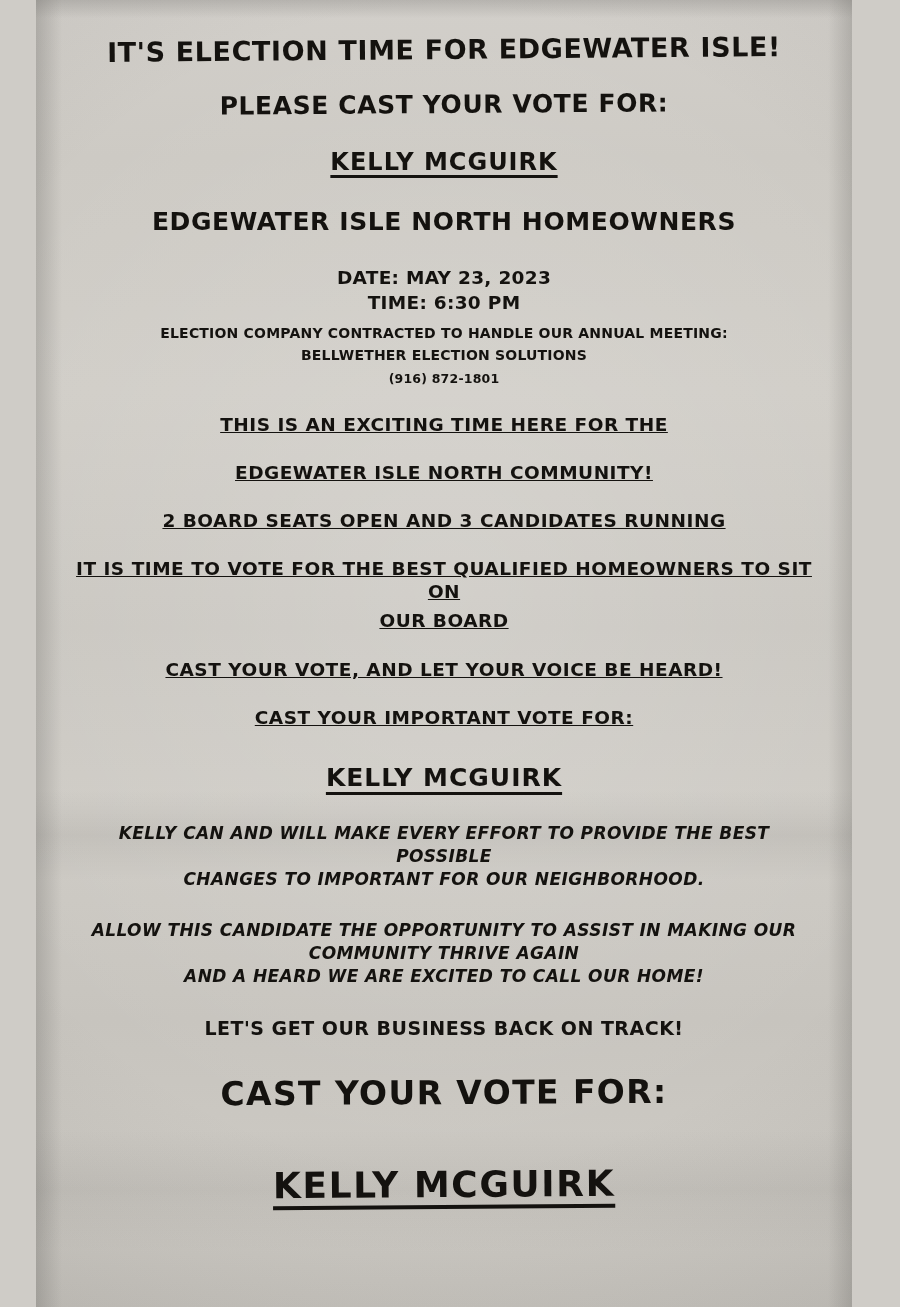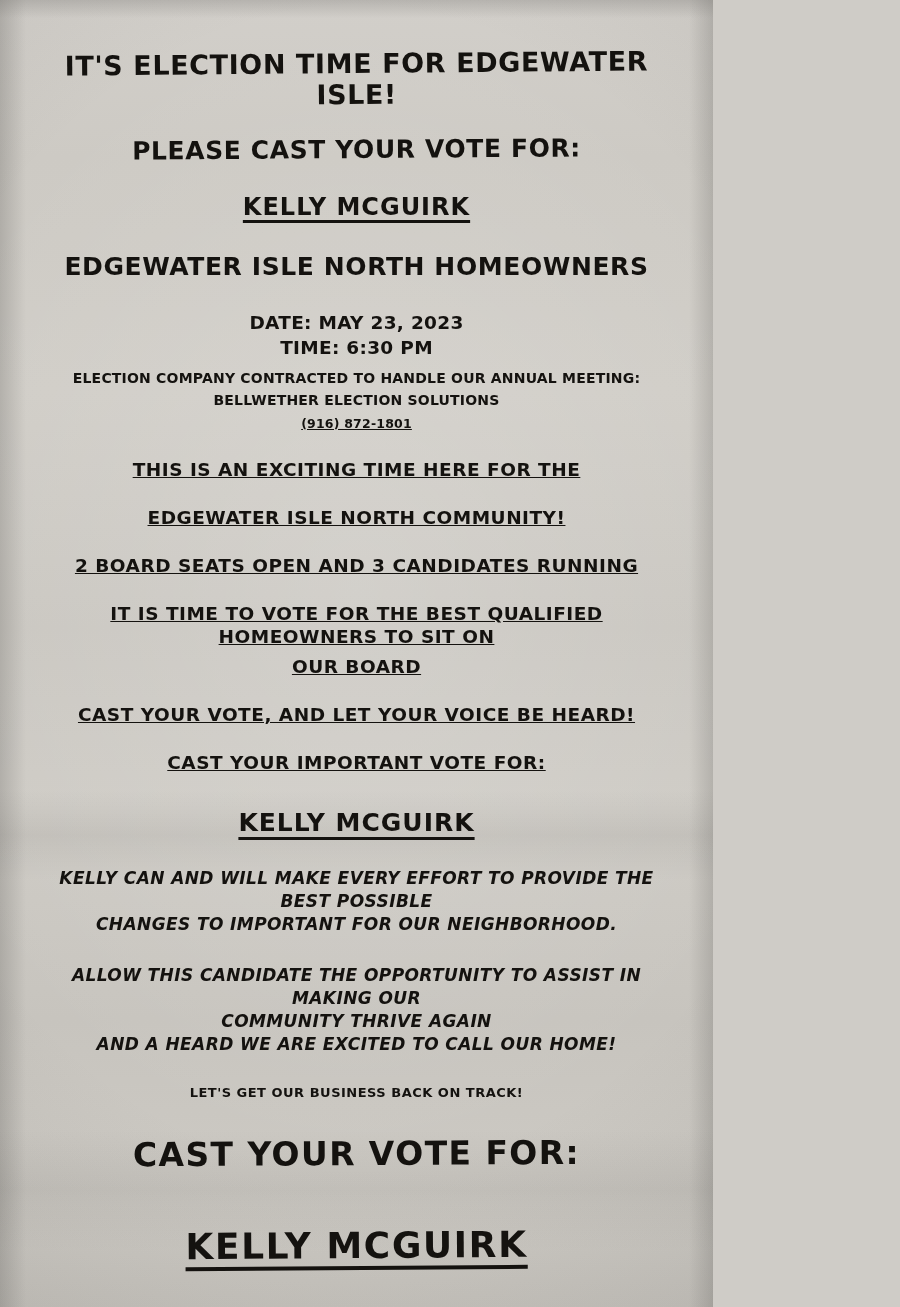--- a/index.html
+++ b/index.html
@@ -10,34 +10,35 @@
     width: 900px;
     height: 1307px;
     overflow: hidden;
     background: #cfccc7;
     font-family: "DejaVu Sans", sans-serif;
   }
 
   
   .flyer {
     position: relative;
-    width: 713px;
+    width: 816px;
     height: 1307px;
     box-sizing: border-box;
     background:
       linear-gradient(180deg,
         #d2cfca 0%,
         #cdcac4 12%,
         #d0cdc7 30%,
         #c9c6c0 48%,
         #cecbc5 62%,
         #c7c4be 78%,
         #cdcac4 92%,
         #c5c2bc 100%);
-    padding: 16px;
+    padding: 2px;
+    margin-left: 36px;
   }
   .flyer::after {
     content: "";
     position: absolute;
     inset: 0;
     pointer-events: none;
     background:
       radial-gradient(ellipse 120% 80% at 50% 45%, rgba(255,255,255,0.16) 0%, rgba(255,255,255,0.0) 55%, rgba(60,58,55,0.14) 100%);
   }
   .edge-left {
@@ -141,21 +142,21 @@
   .italic-block {
     font-style: italic;
     font-size: 17px;
     line-height: 1.35;
     letter-spacing: 0.4px;
     margin-top: 30px;
   }
   .italic-block.second { margin-top: 28px; }
 
   .b-final {
-    font-size: 13px;
+    font-size: 19px;
     letter-spacing: 0.5px;
     margin-top: 30px;
   }
 
   .big-cast {
     font-size: 33px;
     letter-spacing: 1.4px;
     margin-top: 34px;
     transform: rotate(-0.3deg);
   }
@@ -197,21 +198,21 @@
 
     <div class="hand l-assoc">
       <div>EDGEWATER ISLE NORTH HOMEOWNERS</div>
     </div>
 
     <div class="details">
       <div class="hand d-line">DATE:  MAY 23, 2023</div>
       <div class="hand d-line">TIME:   6:30 PM</div>
       <div class="hand d-small">ELECTION COMPANY CONTRACTED TO HANDLE OUR ANNUAL MEETING:</div>
       <div class="hand d-small" style="margin-top:2px;">BELLWETHER ELECTION SOLUTIONS</div>
-      <div class="hand d-smaller" style="margin-top:4px;text-decoration:underline;">(916) 872-1801</div>
+      <div class="hand d-smaller" style="margin-top:4px;">(916) 872-1801</div>
     </div>
 
     <div class="body-block">
       <div class="hand b-line">THIS IS AN EXCITING TIME HERE FOR THE</div>
       <div class="hand b-line">EDGEWATER ISLE NORTH COMMUNITY!</div>
       <div class="hand b-line">2 BOARD SEATS OPEN AND 3 CANDIDATES RUNNING</div>
       <div class="hand b-line">IT IS TIME TO VOTE FOR THE BEST QUALIFIED HOMEOWNERS TO SIT ON</div>
       <div class="hand b-line tight" style="margin-top:6px;">OUR BOARD</div>
       <div class="hand b-line">CAST YOUR VOTE, AND LET YOUR VOICE BE HEARD!</div>
       <div class="hand b-line">CAST YOUR IMPORTANT VOTE FOR:</div>

